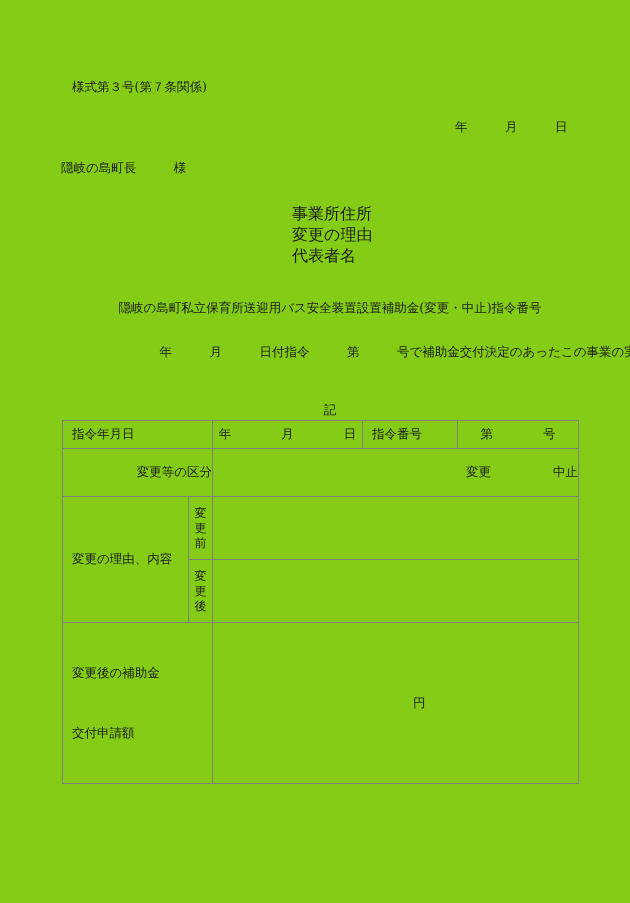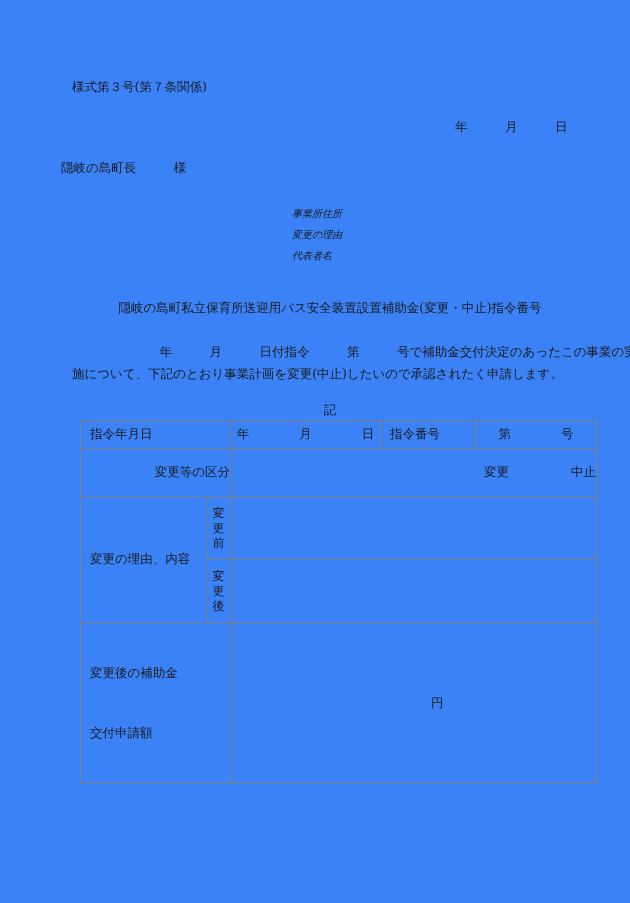--- a/index.html
+++ b/index.html
@@ -4,21 +4,21 @@
 <style>
   html, body {
     margin: 0;
     padding: 0;
     background: #8a8a8a;
   }
   .page {
     position: relative;
     width: 630px;
     height: 903px;
-    background: #3b82f6;
+    background: #84cc16;
     margin: 0 auto;
     overflow: hidden;
     font-family: "DejaVu Serif", "Liberation Serif", serif;
     color: #1a1a1a;
     -webkit-font-smoothing: antialiased;
   }
 
   
   .t {
     position: absolute;
@@ -31,21 +31,21 @@
   #form-code     { left: 72px;  top: 81px; }
   #date-line     { left: 455px; top: 121px; }
   #addressee     { left: 61px;  top: 162px; }
 
   .applicant-block {
     position: absolute;
     left: 292px;
     top: 203px;
     line-height: 21px;
   }
-  .applicant-block div { white-space: pre; font-size: 10px; font-style: italic; }
+  .applicant-block div { white-space: pre; font-size: 16px; }
 
   
   #doc-title {
     position: absolute;
     left: 72px;
     top: 300px;
     width: 516px;
     text-align: center;
     font-size: 12.5px;
     white-space: nowrap;
@@ -68,21 +68,21 @@
     left: 72px;
     top: 402px;
     width: 516px;
     text-align: center;
     font-size: 12.5px;
   }
 
   
   #form-table {
     position: absolute;
-    left: 80px;
+    left: 62px;
     top: 420px;
     width: 516px;
     border-collapse: collapse;
     table-layout: fixed;
     font-size: 12.5px;
   }
   #form-table td {
     border: 1px solid #808080;
     padding: 0;
     vertical-align: middle;
@@ -132,21 +132,20 @@
   <div class="applicant-block">
     <div>事業所住所</div>
     <div>変更の理由</div>
     <div>代表者名</div>
   </div>
 
   <div id="doc-title">隠岐の島町私立保育所送迎用バス安全装置設置補助金(変更・中止)指令番号</div>
 
   <div id="body-paragraph">
     <span class="ln">　　　　　　　年　　　月　　　日付指令　　　第　　　号で補助金交付決定のあったこの事業の実</span>
-    <span class="ln">施について、下記のとおり事業計画を変更(中止)したいので承認されたく申請します。</span>
   </div>
 
   <div id="ki-marker">記</div>
 
   <table id="form-table">
     <colgroup>
       <col style="width:126px">
       <col style="width:24px">
       <col style="width:150px">
       <col style="width:95px">

